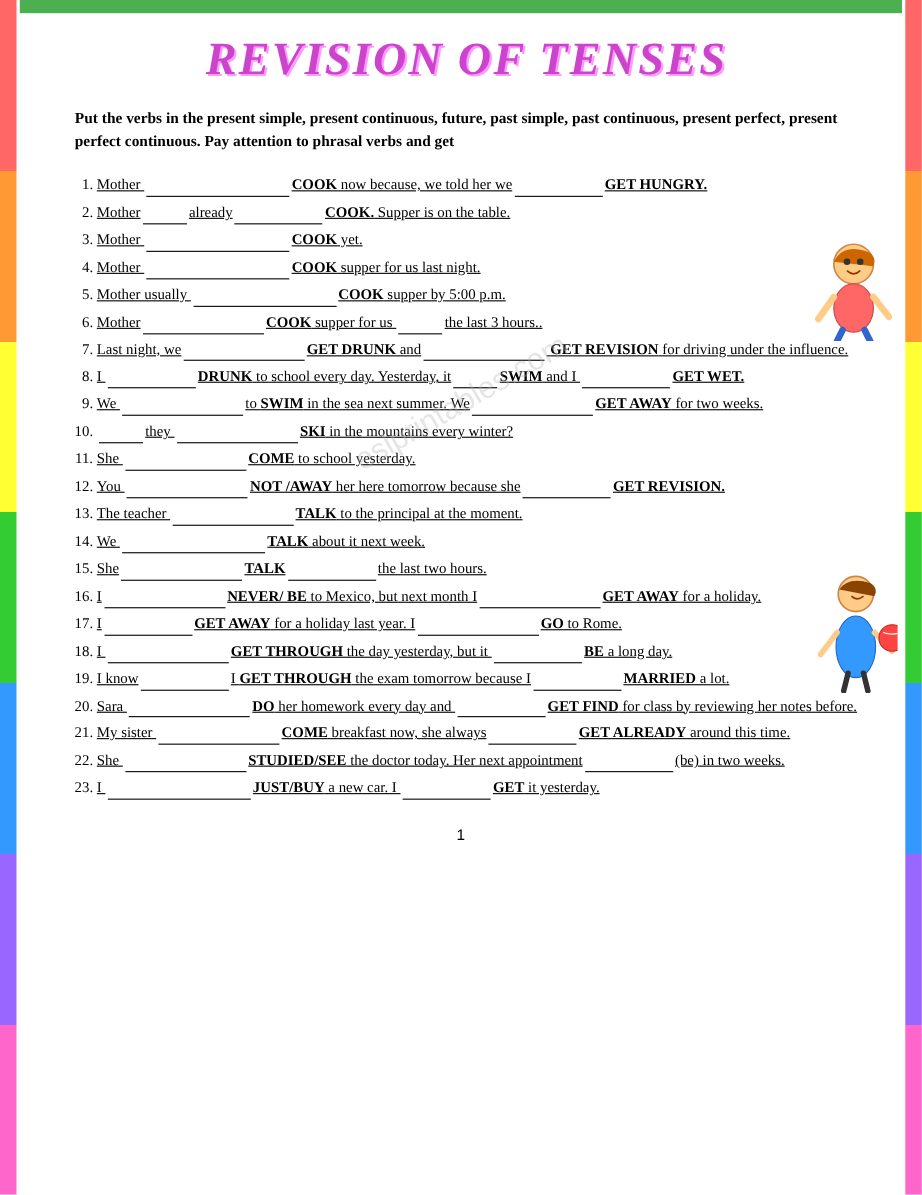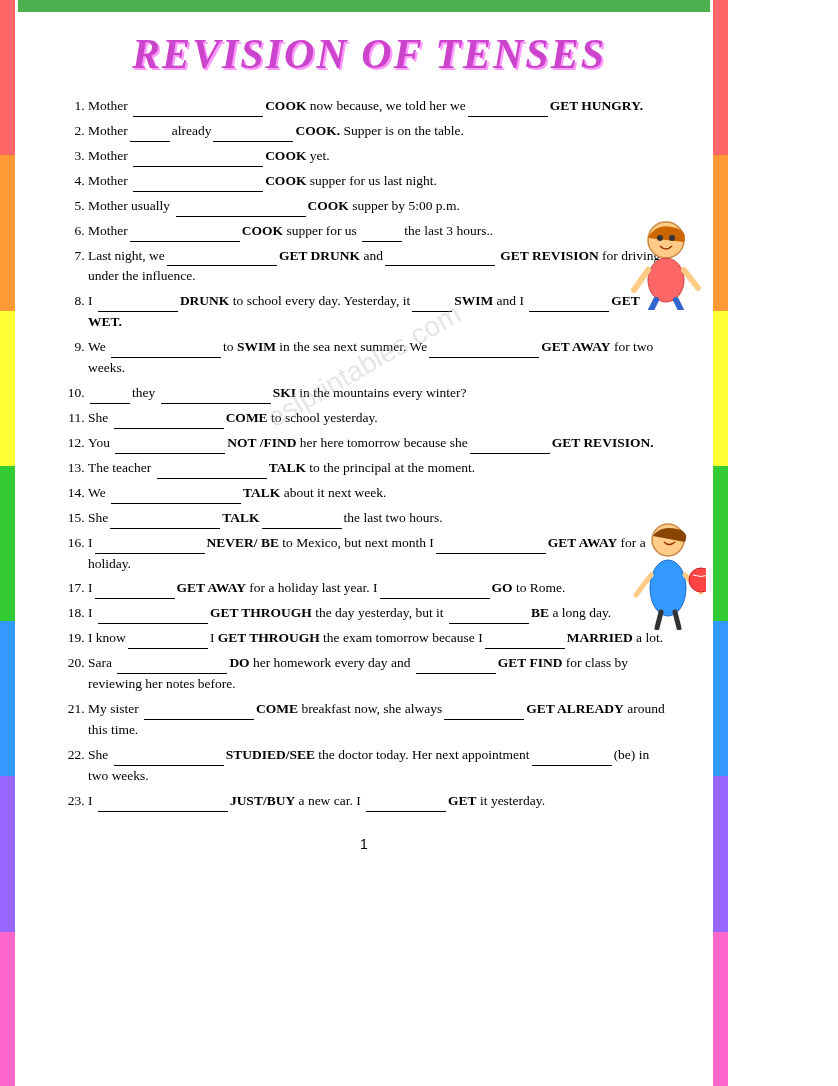--- a/index.html
+++ b/index.html
@@ -6,21 +6,21 @@
     body {
       width: 838px;
       min-height: 1086px;
       background: #fff;
       font-family: 'Comic Sans MS', 'Chalkboard SE', cursive, sans-serif;
       position: relative;
       overflow-x: hidden;
     }
 
     .page-wrapper {
-      width: 728px;
+      width: 838px;
       min-height: 1086px;
       background: #fff;
       position: relative;
       padding: 0;
     }
 
     
     .top-bar {
       width: 100%;
       height: 12px;
@@ -52,20 +52,21 @@
       font-family: 'Comic Sans MS', cursive;
     }
 
     
     .exercise-list {
       padding: 8px 40px 10px 50px;
       font-size: 13.5px;
       font-family: 'Comic Sans MS', cursive;
       line-height: 1.55;
       color: #000;
+      text-decoration: underline;
     }
 
     .exercise-list ol {
       list-style: decimal;
       padding-left: 20px;
     }
 
     .exercise-list ol li {
       margin-bottom: 4px;
       line-height: 1.55;
@@ -167,20 +168,23 @@
   <div class="side-border-right"></div>
 
   <div class="content-area">
 
     <div class="top-bar"></div>
 
     <div class="title-area">
       <span class="title-text">REVISION OF TENSES</span>
     </div>
 
+    <div class="instructions">
+      <span>Put the verbs in the present simple, present continuous, future, past simple, past continuous, present perfect, present perfect continuous.  Pay attention to phrasal verbs and get</span>
+    </div>
 
     <div class="watermark">
       <span>eslprintables.com</span>
     </div>
 
     <div class="cartoon-1">
       <svg viewBox="0 0 80 90" xmlns="http://www.w3.org/2000/svg">
 
         <circle cx="40" cy="20" r="18" fill="#ffcc88" stroke="#cc8844" stroke-width="1.5"></circle>
         <ellipse cx="40" cy="60" rx="18" ry="22" fill="#ff6666" stroke="#cc4444" stroke-width="1"></ellipse>
@@ -257,21 +261,21 @@
 
         <li class="li-item">
           <span class="blank blank-short"></span>they <span class="blank blank-long"></span><span class="keyword">SKI</span> in the mountains every winter?
         </li>
 
         <li class="li-item">
           She <span class="blank blank-long"></span><span class="keyword">COME</span> to school yesterday.
         </li>
 
         <li class="li-item">
-          You <span class="blank blank-long"></span><span class="keyword">NOT /FIND</span> her here tomorrow because she<span class="blank blank-medium"></span><span class="keyword">GET REVISION.</span>
+          You <span class="blank blank-long"></span><span class="keyword">NOT /AWAY</span> her here tomorrow because she<span class="blank blank-medium"></span><span class="keyword">GET REVISION.</span>
         </li>
 
         <li class="li-item">
           The teacher <span class="blank blank-long"></span><span class="keyword">TALK</span> to the principal at the moment.
         </li>
 
         <li class="li-item">
           We <span class="blank blank-xlong"></span><span class="keyword">TALK</span> about it next week.
         </li>
 

